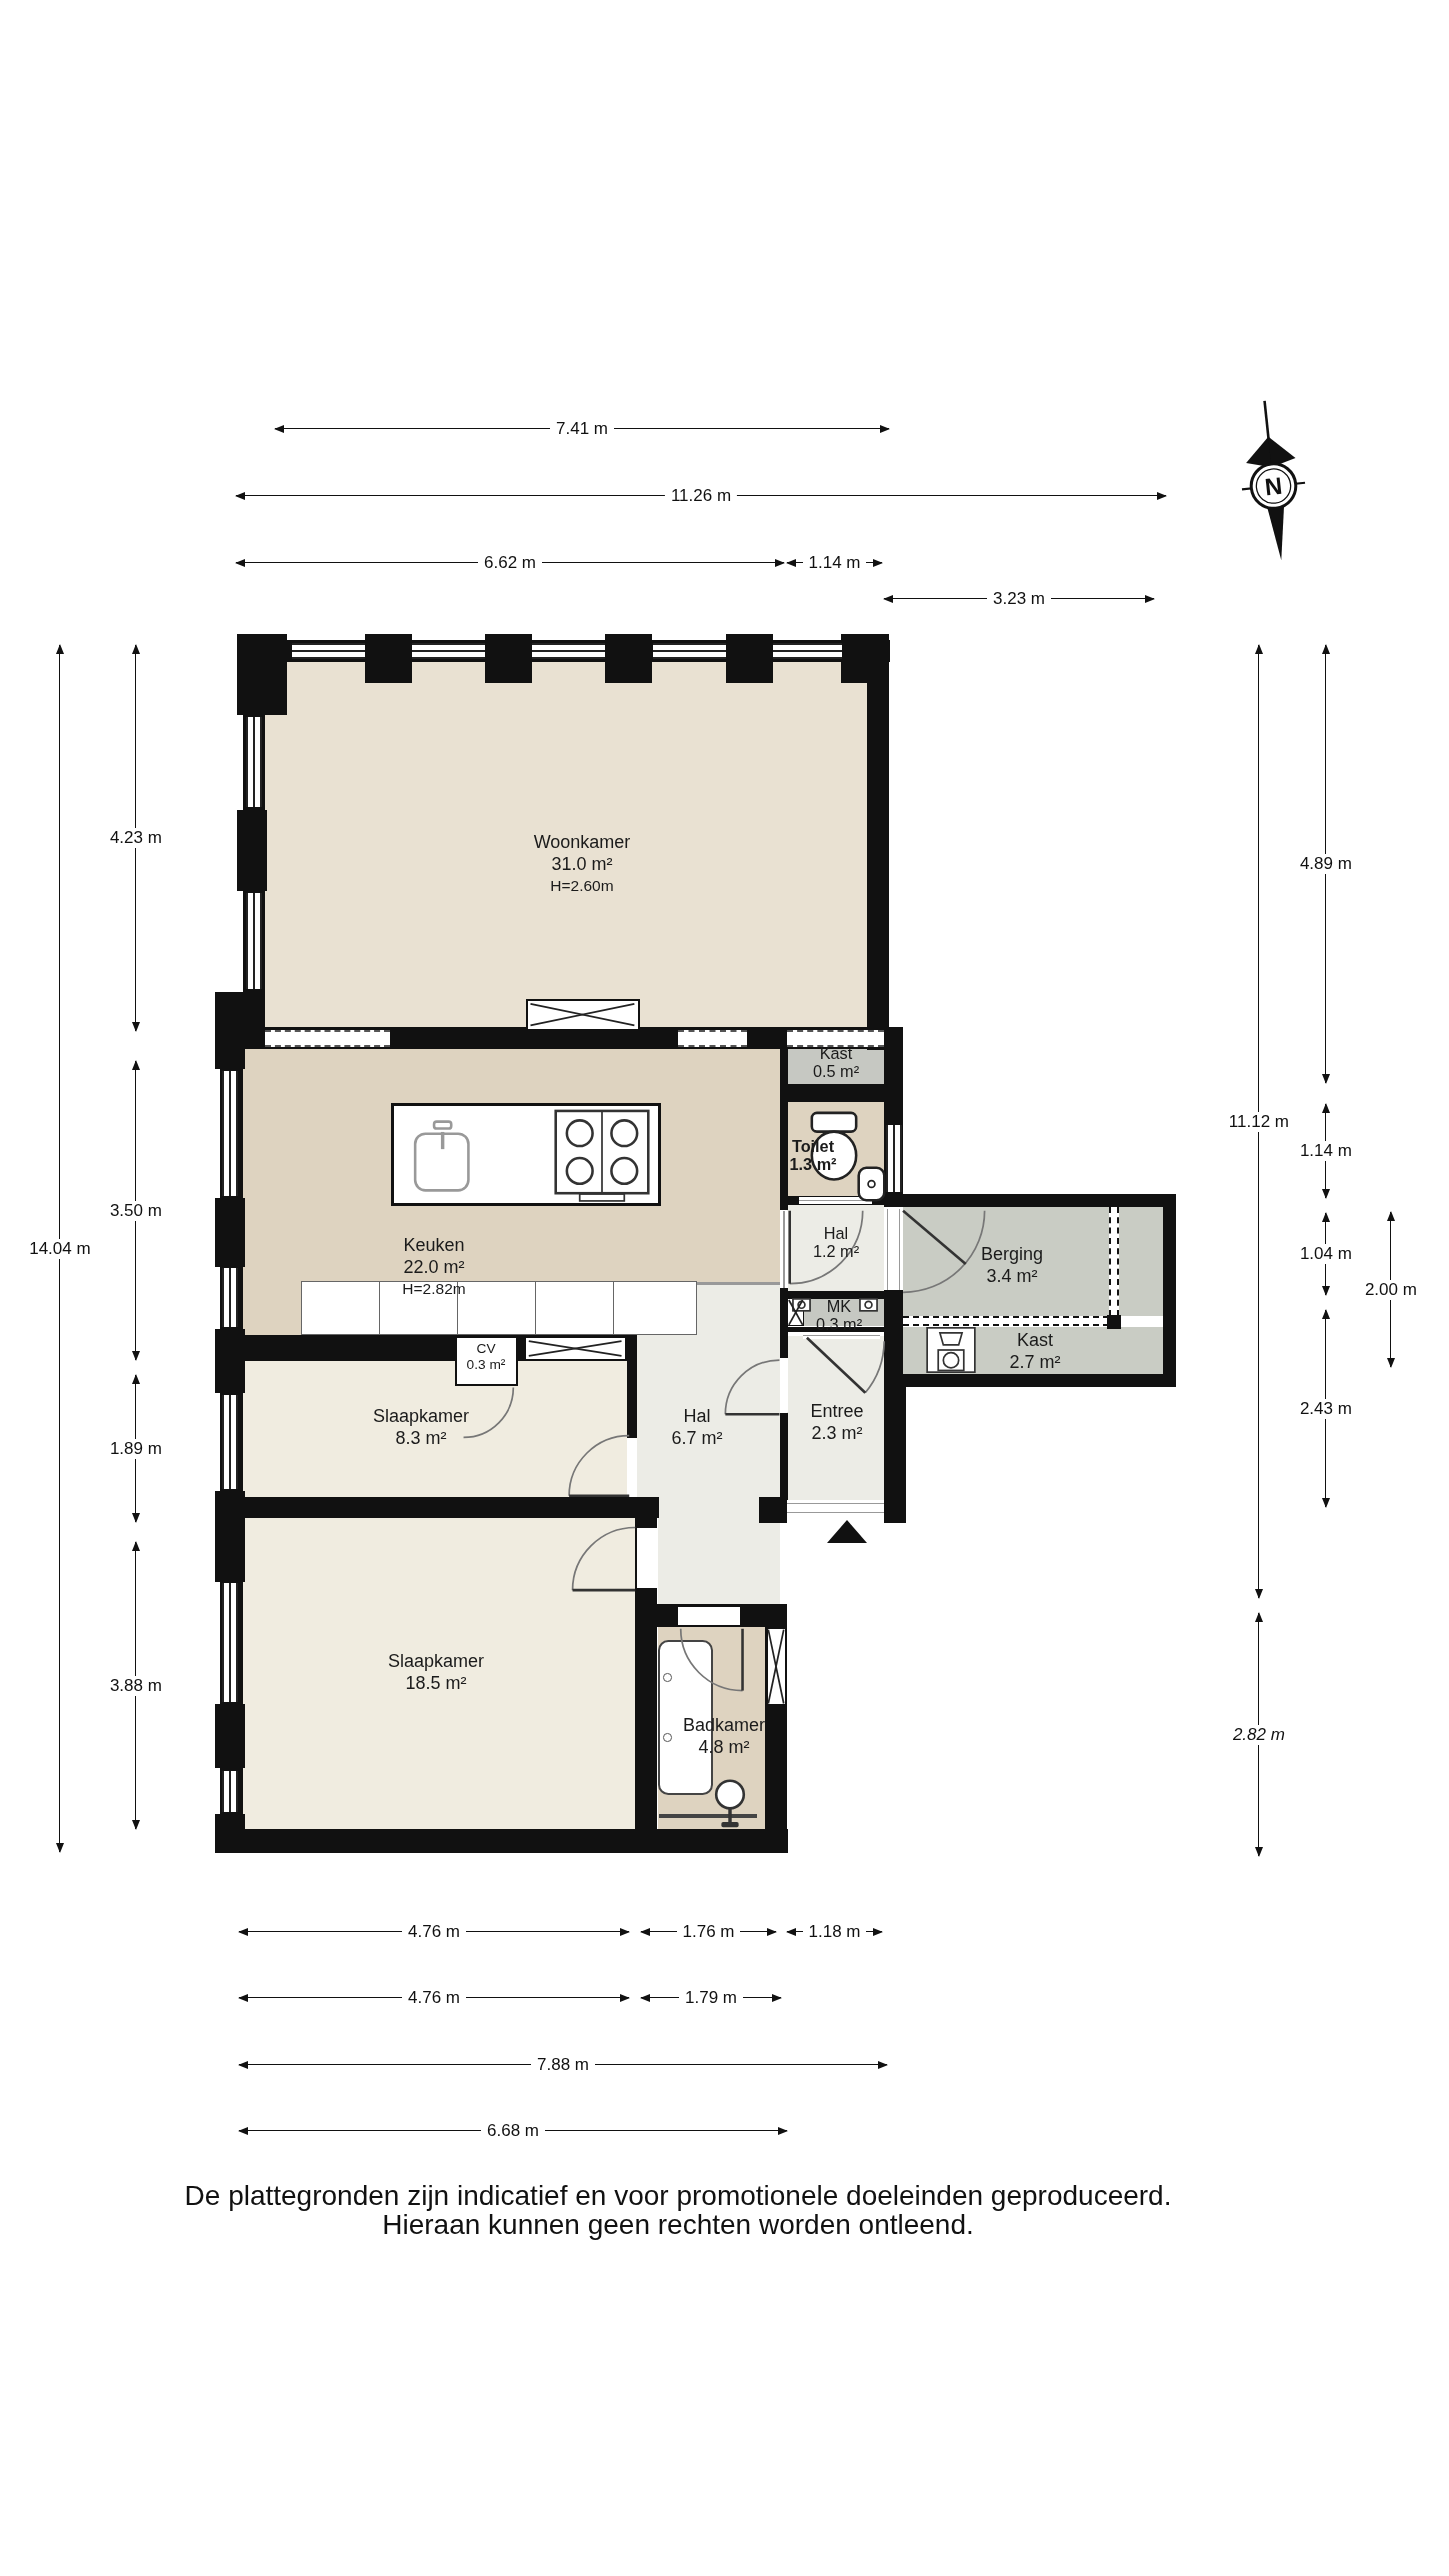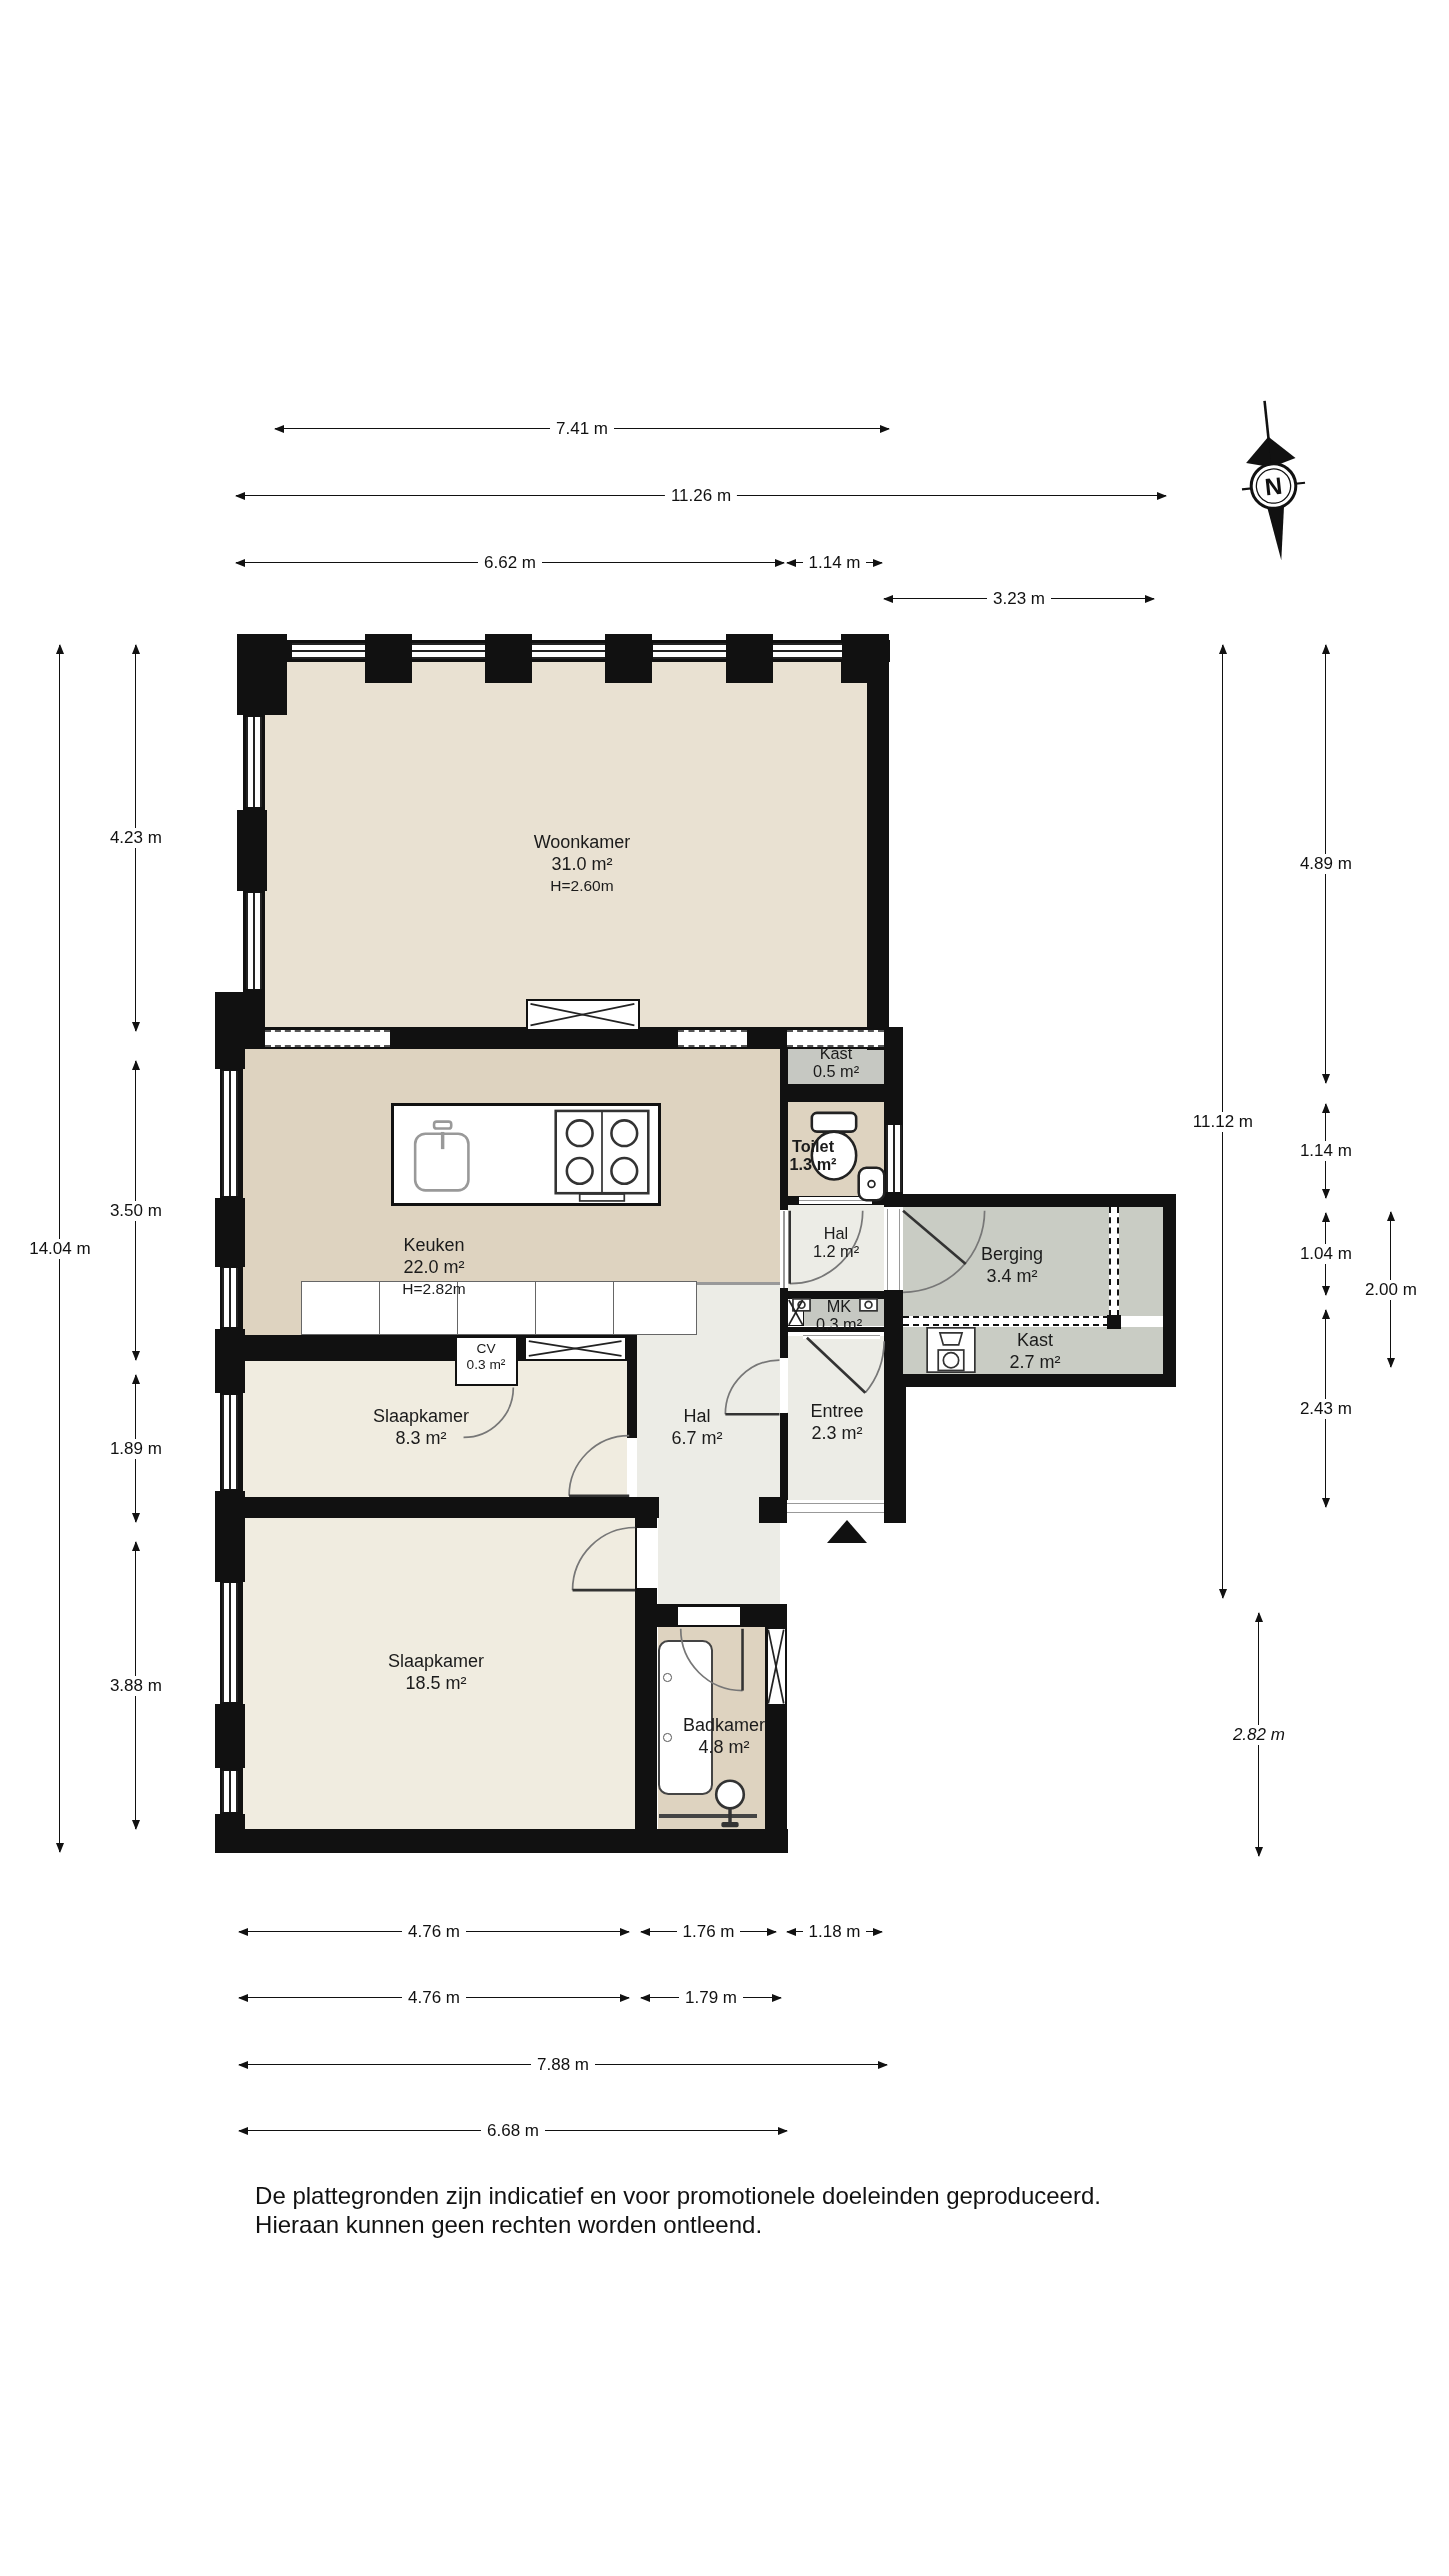--- a/index.html
+++ b/index.html
@@ -18,21 +18,21 @@
   .dashline-h{position:absolute;background:#fff;border-top:2.6px dashed #111;border-bottom:2.6px dashed #111;box-sizing:border-box;}
   
   .thr-h{position:absolute;background:linear-gradient(to bottom,#fff 0 2.6px,#999 2.6px 4.3px,#fff 4.3px calc(100% - 4.3px),#999 calc(100% - 4.3px) calc(100% - 2.6px),#fff calc(100% - 2.6px) 100%);}
   .thr-v{position:absolute;background:linear-gradient(to right,#fff 0 2.6px,#999 2.6px 4.3px,#fff 4.3px calc(100% - 4.3px),#999 calc(100% - 4.3px) calc(100% - 2.6px),#fff calc(100% - 2.6px) 100%);}
   .xbox{position:absolute;background:#fff;border:2.6px solid #111;box-sizing:border-box;}
   
   .lbl{position:absolute;transform:translateX(-50%);text-align:center;font-size:18px;line-height:22px;color:#1b1b1b;white-space:nowrap;}
   .lbl.small{font-size:16.3px;line-height:18px;}
   .lbl.tiny{font-size:13.7px;line-height:16.3px;}
   .title{position:absolute;transform:translateX(-50%);text-align:center;font-size:29px;line-height:37px;font-weight:bold;color:#111;white-space:nowrap;}
-  .footer{position:absolute;transform:translateX(-50%);font-size:24px;line-height:29px;color:#111;white-space:nowrap;}
+  .footer{position:absolute;transform:translateX(-50%);text-align:center;font-size:28px;line-height:29px;color:#111;white-space:nowrap;}
   
   .dim-h{position:absolute;height:13.7px;}
   .dim-h .dl{position:absolute;left:0.9px;right:0.9px;top:6px;border-top:1.7px solid #111;}
   .dim-h .al,.dim-h .ar{position:absolute;top:2.6px;width:0;height:0;border-top:4.3px solid transparent;border-bottom:4.3px solid transparent;}
   .dim-h .al{left:0;border-right:10.3px solid #111;}
   .dim-h .ar{right:0;border-left:10.3px solid #111;}
   .dim-v{position:absolute;width:13.7px;}
   .dim-v .dl{position:absolute;top:0.9px;bottom:0.9px;left:6px;border-left:1.7px solid #111;}
   .dim-v .au,.dim-v .ad{position:absolute;left:2.6px;width:0;height:0;border-left:4.3px solid transparent;border-right:4.3px solid transparent;}
   .dim-v .au{top:0;border-bottom:10.3px solid #111;}
@@ -419,21 +419,21 @@
       <span class="ad"></span>
       <span class="dt">1.89 m</span>
     </div>
   <div class="dim-v" style="left:129px;top:1541px;height:289px;">
     <span class="dl"></span>
       <span class="au"></span>
       <span class="ad"></span>
       <span class="dt">3.88 m</span>
     </div>
 
-  <div class="dim-v" style="left:1216px;top:644px;height:955px;text-align:right;">
+  <div class="dim-v" style="left:1252px;top:644px;height:955px;text-align:right;">
     <span class="dl"></span>
       <span class="au"></span>
       <span class="ad"></span>
       <span class="dt">11.12 m</span>
     </div>
   <div class="dim-v" style="left:1252px;top:1612px;height:245px;font-style:italic;">
     <span class="dl"></span>
       <span class="au"></span>
       <span class="ad"></span>
       <span class="dt">2.82 m</span>

